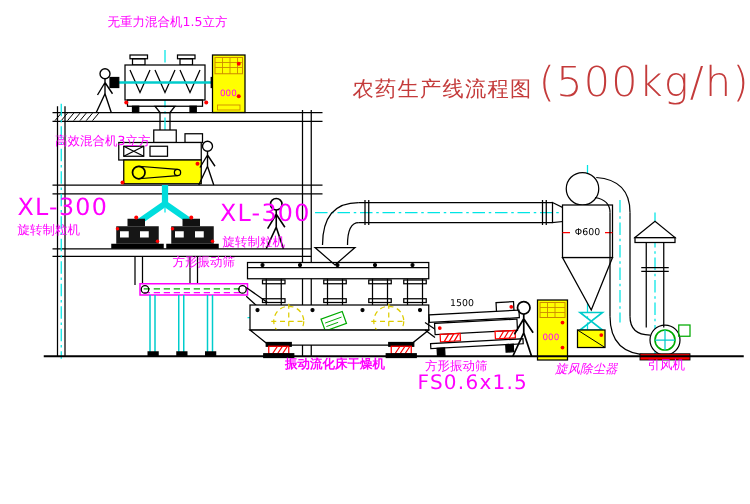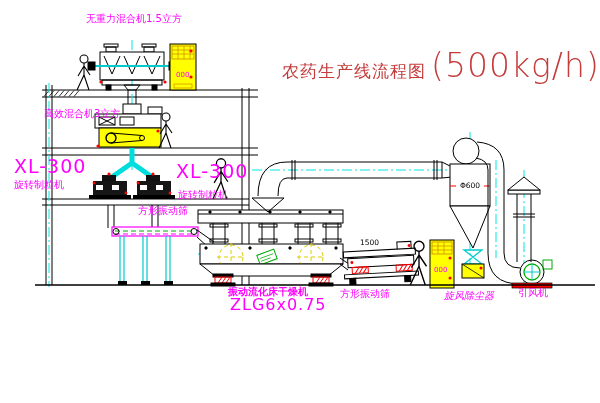--- a/index.html
+++ b/index.html
@@ -265,18 +265,18 @@
 </div>
 
 <div class="lbl" style="left:86px;top:14px;">无重力混合机1.5立方</div>
 <div class="lbl" style="left:44px;top:109px;">高效混合机3立方</div>
 <div class="lbl model-big" style="left:14px;top:157px;">XL-300</div>
 <div class="lbl" style="left:14px;top:180px;">旋转制粒机</div>
 <div class="lbl model-big" style="left:176px;top:162px;">XL-300</div>
 <div class="lbl" style="left:178px;top:190px;">旋转制粒机</div>
 <div class="lbl" style="left:138px;top:206px;">方形振动筛</div>
 <div class="lbl" style="left:228px;top:287px;font-weight:bold;">振动流化床干燥机</div>
-<div class="lbl model-med" style="left:230px;top:297px;">ZLG6x0.75</div>
 <div class="lbl" style="left:340px;top:289px;">方形振动筛</div>
+<div class="lbl model-med" style="left:334px;top:298px;">FS0.6x1.5</div>
 <div class="lbl" style="left:444px;top:291px;font-style:italic;">旋风除尘器</div>
 <div class="lbl" style="left:518px;top:288px;">引风机</div>
 
 </div>
 
 </body></html>

